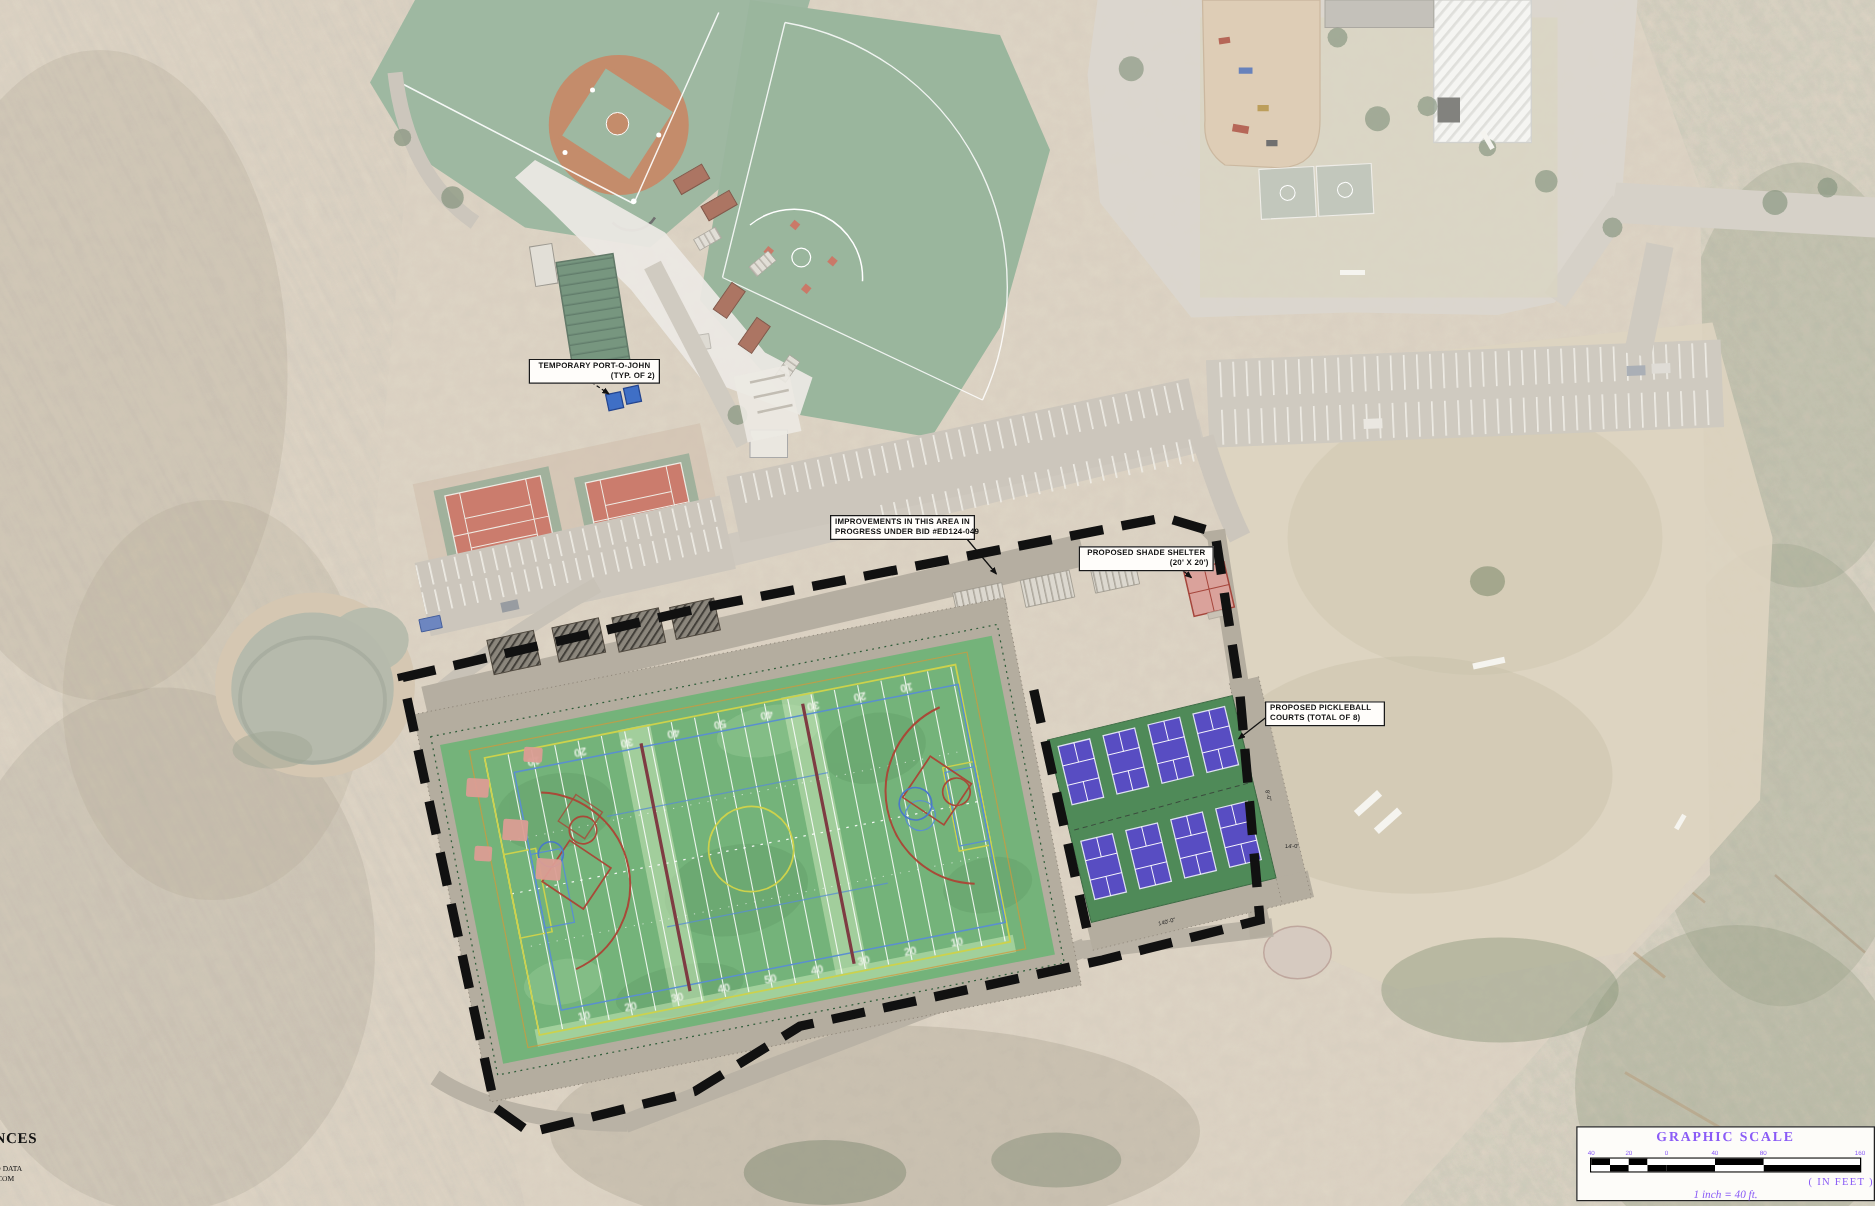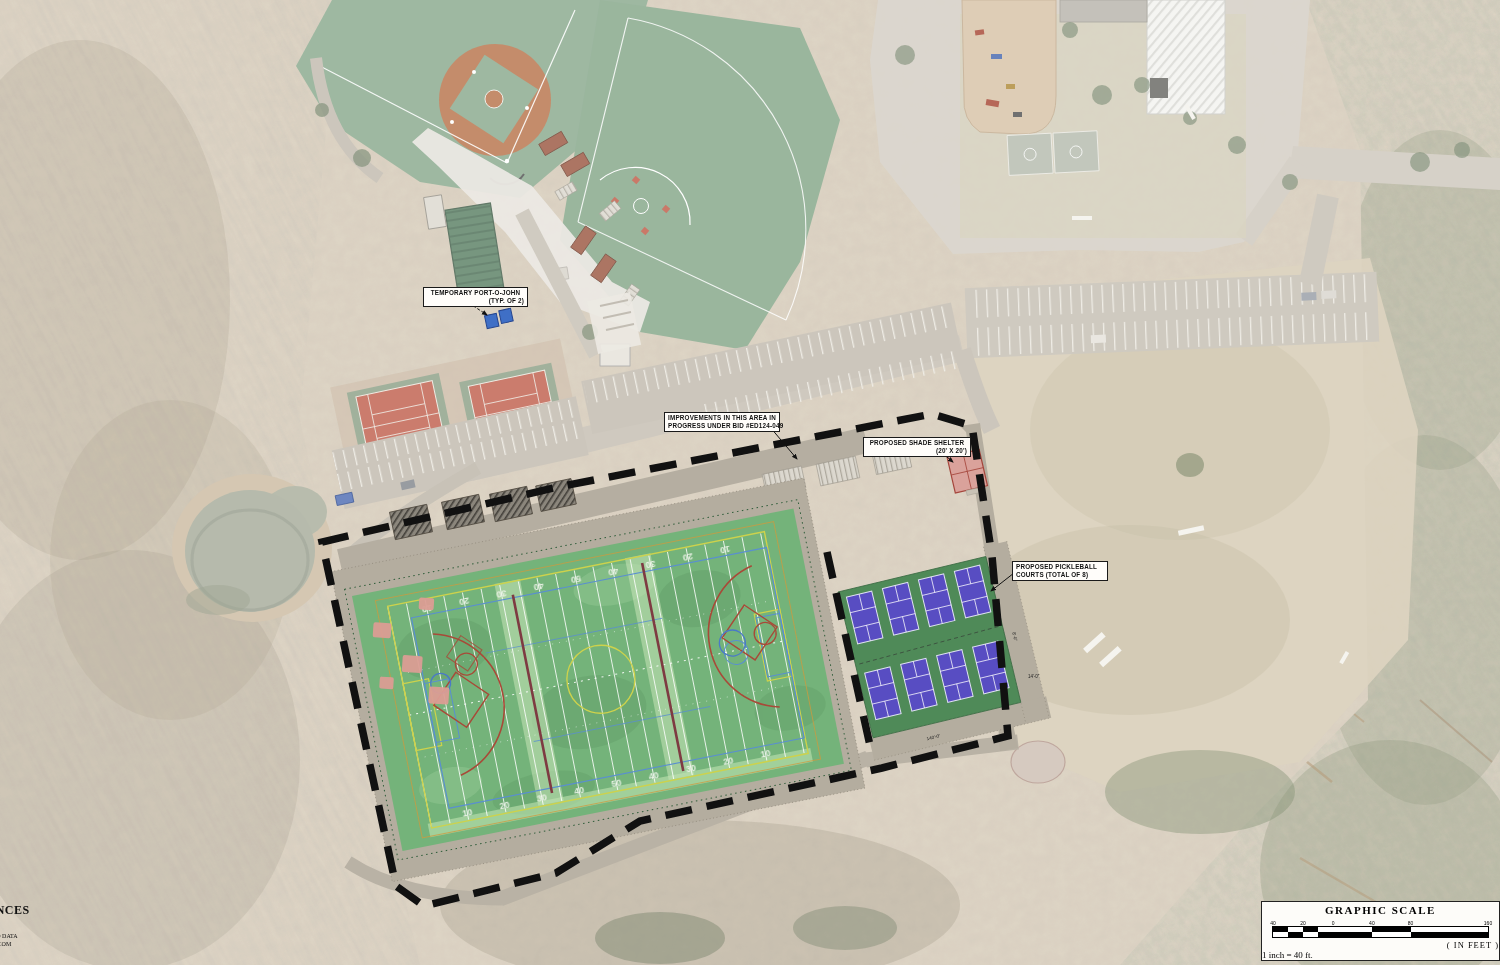--- a/index.html
+++ b/index.html
@@ -7,33 +7,33 @@
          font-family:"Liberation Sans",sans-serif;}
   .stage svg{position:absolute;left:0;top:0;}
   .callout{position:absolute;background:#fffdfa;border:1px solid #1a1a1a;
            padding:1px 3px;font:600 6.3px/1.3 "Liberation Sans",sans-serif;
            letter-spacing:.2px;text-transform:uppercase;color:#111;
            text-align:center;white-space:nowrap;z-index:30;}
   .callout .r2{display:block;}
   .callout.align-right .r2{text-align:right;}
   .scalebox{position:absolute;left:1261px;top:901px;width:237px;height:58px;
             background:#fdfcf9;border:1px solid #222;z-index:30;
-            font-family:"Liberation Serif",serif;color:#000000;}
+            font-family:"Liberation Serif",serif;color:#8b5cf6;}
   .scale-title{text-align:center;font-weight:bold;font-size:11px;
                letter-spacing:1.5px;margin-top:2px;}
   .scale-bar{position:relative;margin:10px 10px 0 10px;height:10px;
              border:1px solid #000;display:flex;flex-direction:column;}
   .srow{display:flex;flex:1;}
   .srow div{height:100%;}
   .sb{background:#000;} .sw{background:#fff;}
   .w7{width:7%;} .w18{width:18%;} .w36{width:36%;}
   .tick{position:absolute;top:-7px;font-size:5px;transform:translateX(-50%);
         font-family:"Liberation Sans",sans-serif;}
   .scale-units{text-align:right;font-size:8.5px;margin-top:2px;letter-spacing:1px;}
-  .scale-ratio{text-align:left;font-size:9px;margin-top:0;}
+  .scale-ratio{text-align:center;font-size:9px;margin-top:0;font-style:italic;}
   .refs{position:absolute;left:-56px;top:903px;z-index:30;color:#111;
         font-family:"Liberation Serif",serif;}
   .refs .h{font-weight:bold;font-size:12px;letter-spacing:.5px;}
   .refs .s{font-size:6px;margin-top:1px;}
   .refs .l{font-size:6px;margin-top:7px;line-height:1.4;}
 </style>
 </head>
 <body>
 
 <div class="stage">

